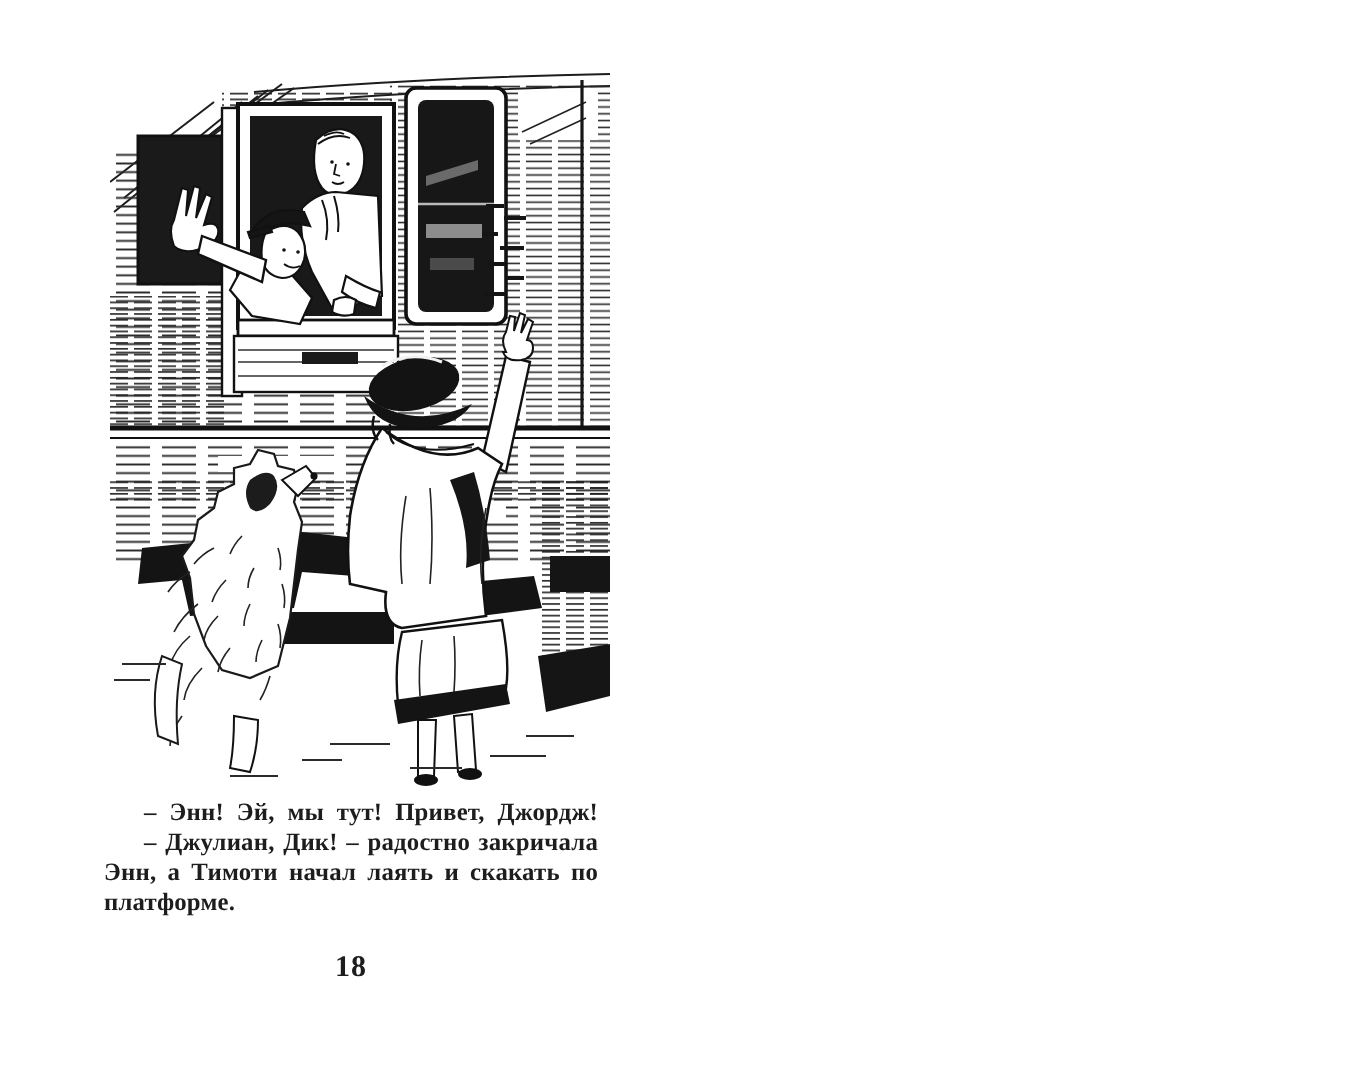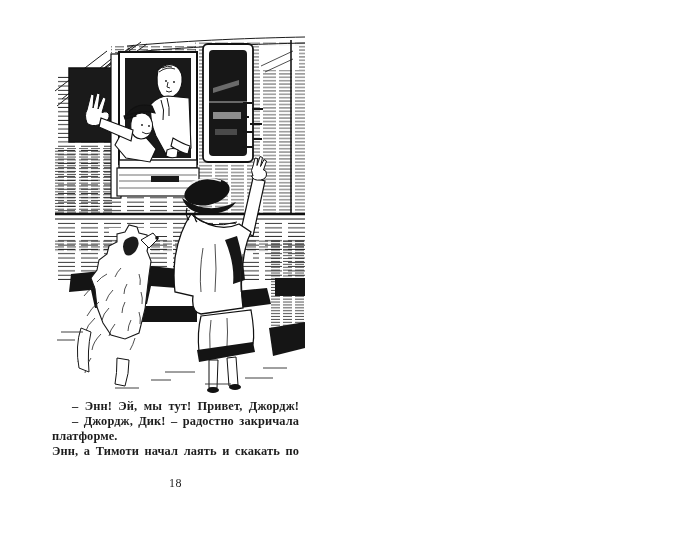--- a/index.html
+++ b/index.html
@@ -16,21 +16,21 @@
   .textblock{
     position:absolute;font-weight:700;font-size:12.4px;line-height:14.8px;
     letter-spacing:0.1px;
   }
   #left-text{left:52px;top:399px;width:247px;line-height:15px;}
   .line{text-align:justify;text-align-last:justify;}
   .line.plast{text-align-last:left;}
   .line.first{text-indent:20px;}
   .pagenum{
     position:absolute;top:476px;text-align:center;
-    font-weight:400;font-size:12px;letter-spacing:0.5px;
+    font-weight:700;font-size:15px;letter-spacing:0.5px;
   }
   .pagenum.pn-left{left:52px;width:247px;}
 </style>
 </head>
 <body>
 
 <div class="spread">
 
   <div class="page page-left">
 
@@ -201,23 +201,23 @@
 
         <g stroke="#2a2a2a" stroke-width="0.9" fill="none">
           <path d="M6 304 h22 M2 312 h18"></path>
           <path d="M110 344 h30 M96 352 h20 M150 356 h26 M190 350 h28 M60 360 h24 M208 340 h24"></path>
         </g>
       </svg>
     </figure>
 
     <div class="textblock" id="left-text">
         <div class="line first">– Энн! Эй, мы тут! Привет, Джордж!</div>
-        <div class="line first">– Джордж, Дик! – радостно закричала</div>
+        <div class="line first">– Джулиан, Дик! – радостно закричала</div>
+        <div class="line">Энн, а Тимоти начал лаять и скакать по</div>
         <div class="line plast">платформе.</div>
-        <div class="line">Энн, а Тимоти начал лаять и скакать по</div>
       </div>
 
     <div class="pagenum pn-left">18</div>
   </div>
 
   <div class="page page-right">
     
     
   </div>
 

